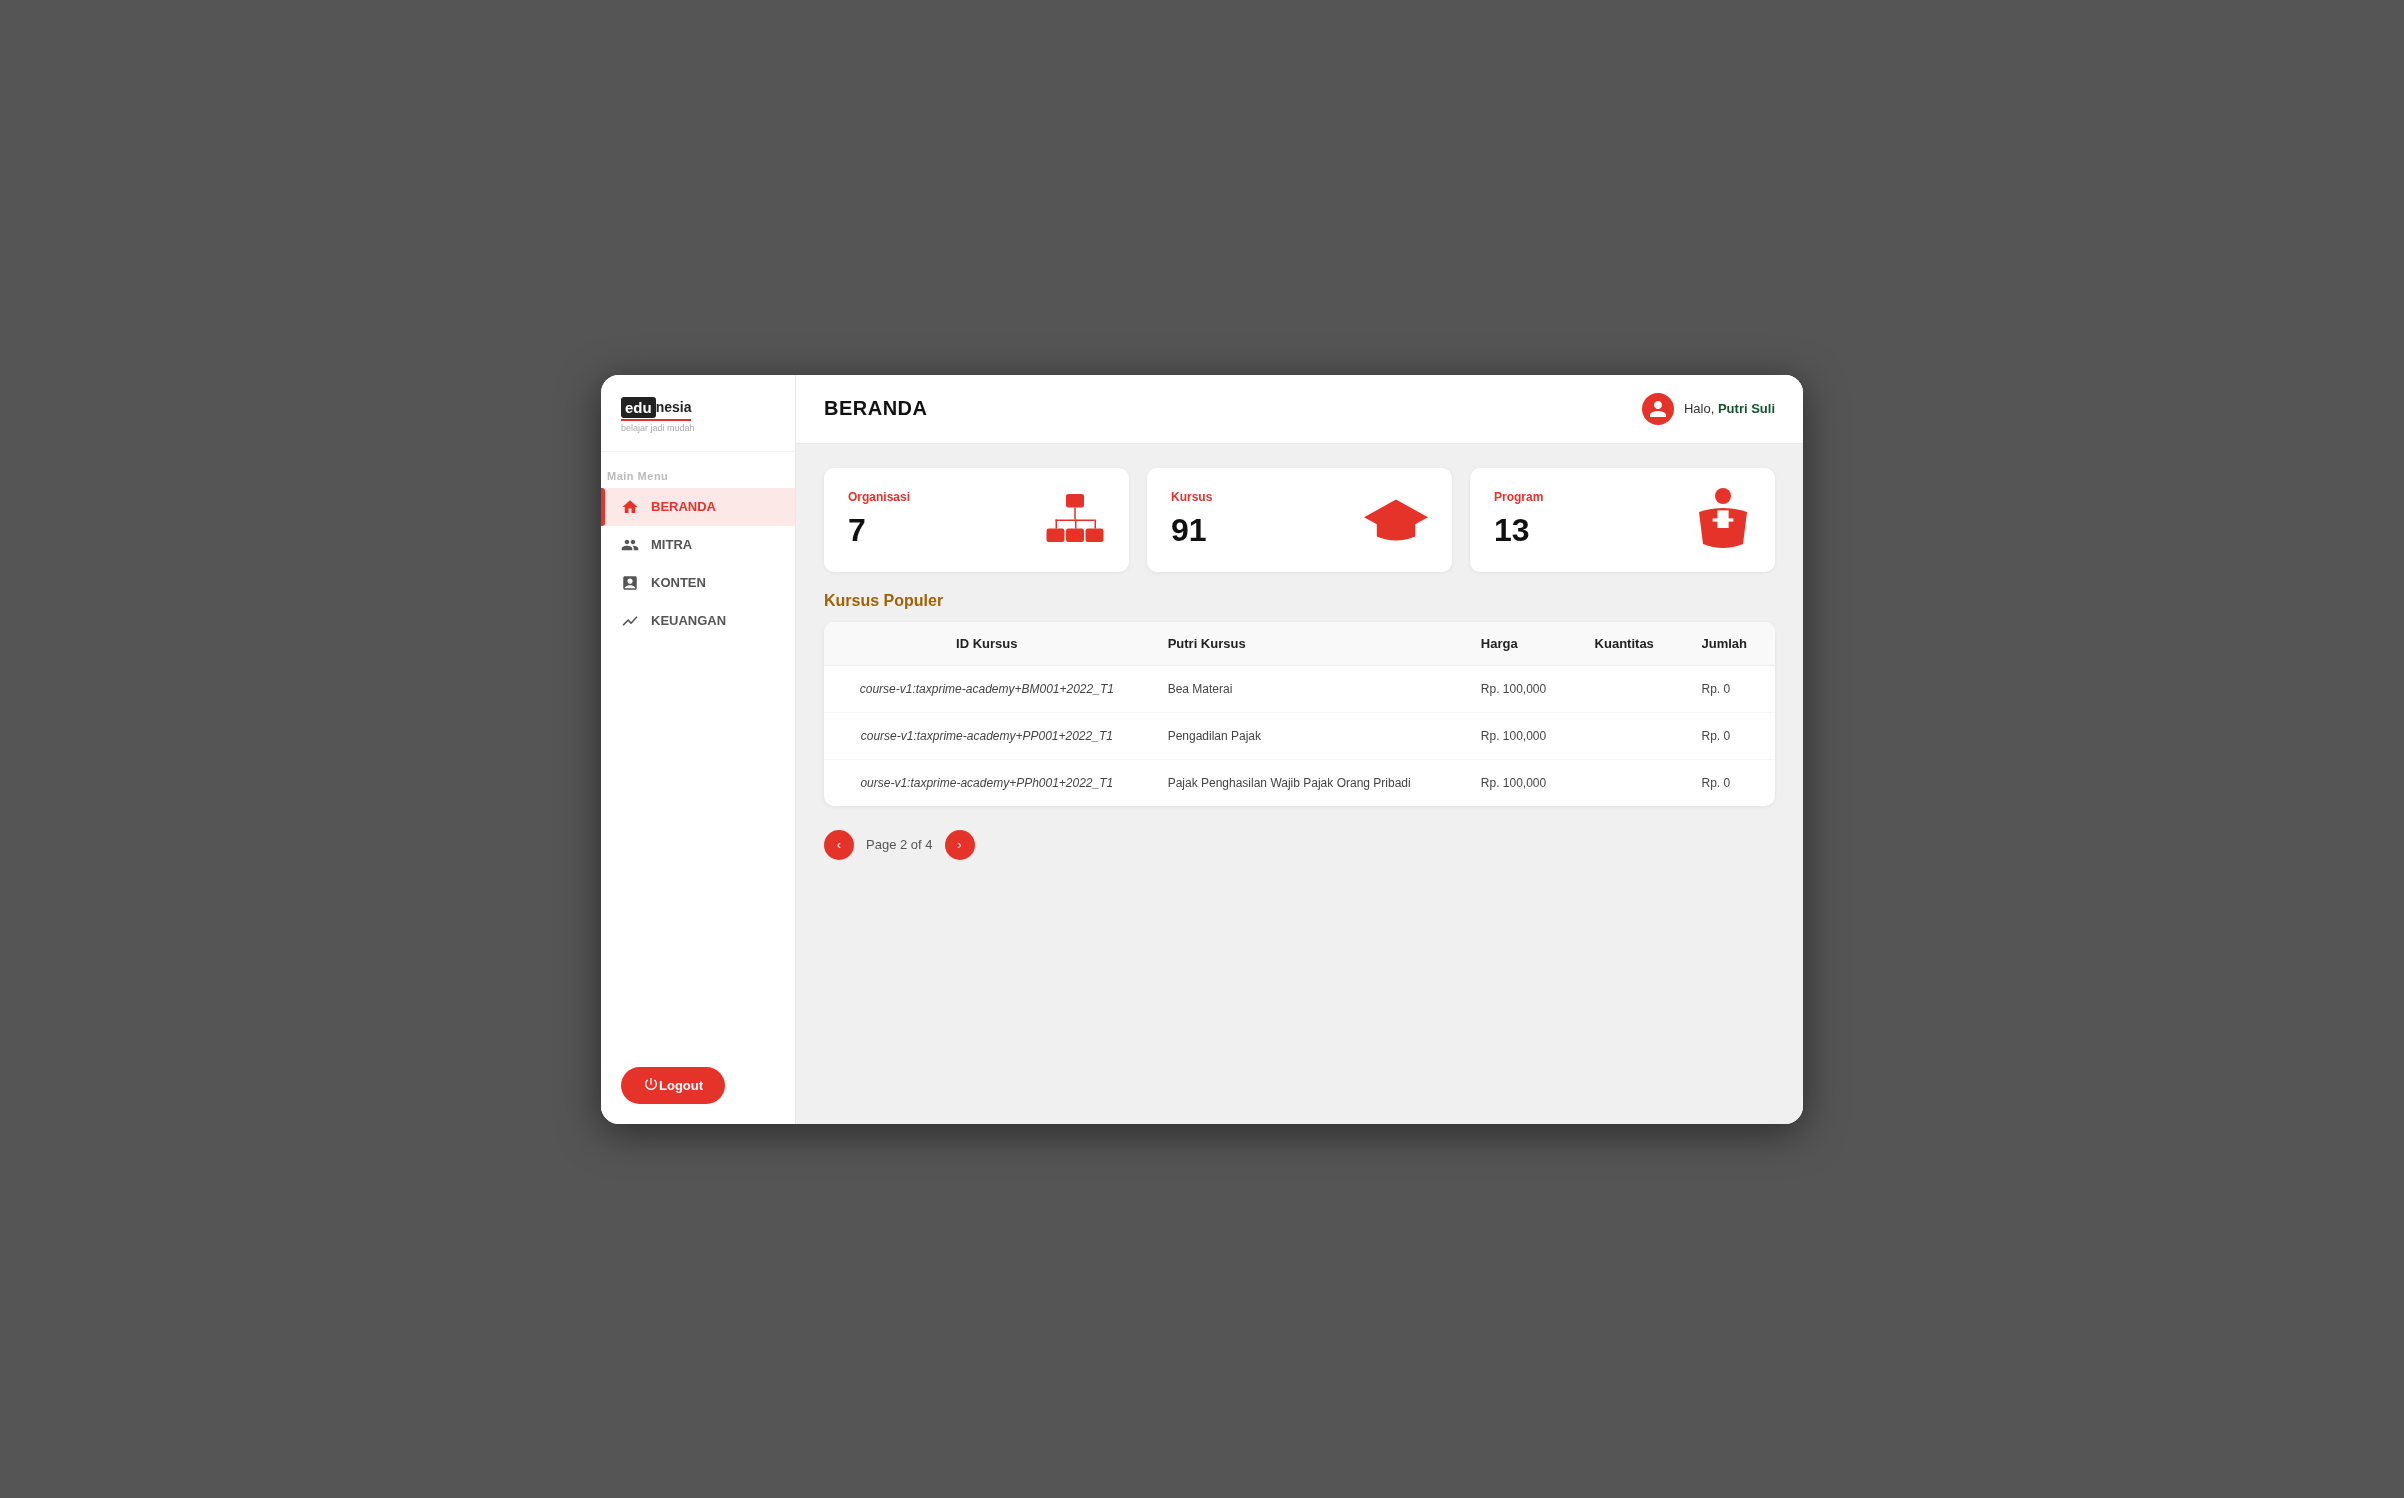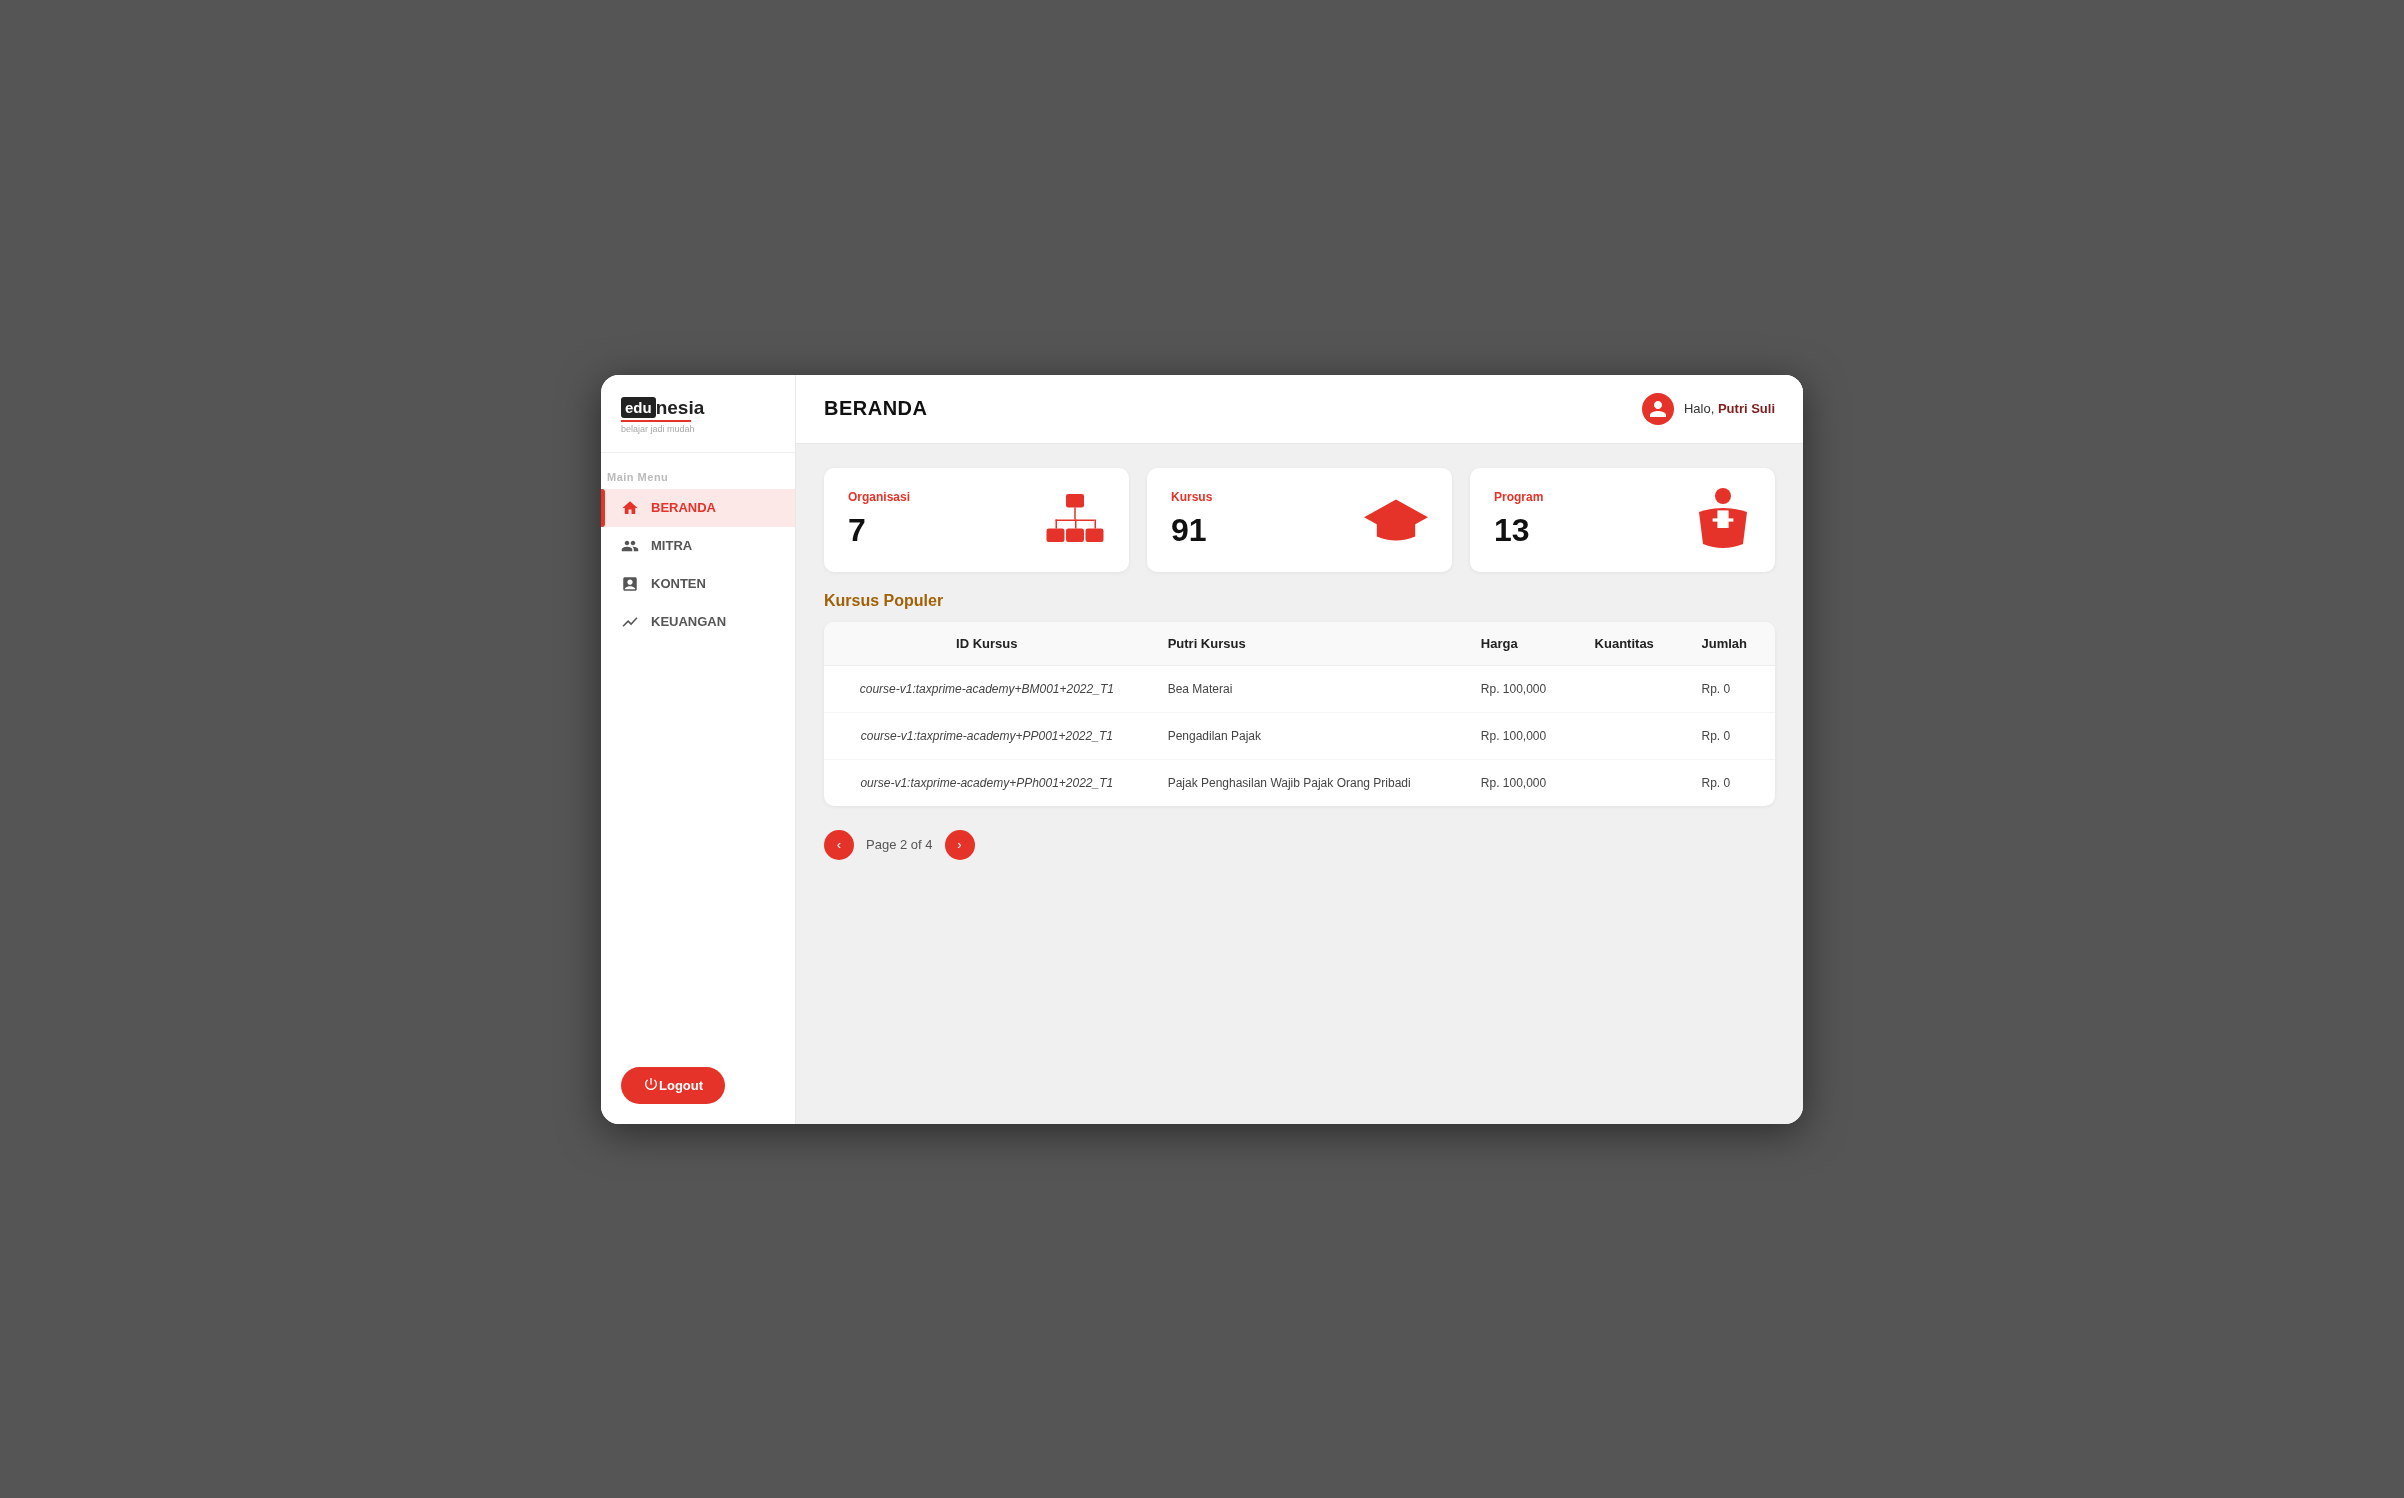--- a/index.html
+++ b/index.html
@@ -45,21 +45,21 @@
       color: #fff;
       font-weight: 800;
       font-size: 15px;
       padding: 2px 4px;
       border-radius: 3px;
       letter-spacing: 0;
     }
     .logo-nesia {
       color: #222;
       font-weight: 800;
-      font-size: 19px;
+      font-size: 14px;
     }
     .logo-tagline {
       font-size: 9px;
       color: #aaa;
       margin-top: 2px;
       display: block;
     }
     .logo-underline {
       height: 2px;
       background: #e63329;
@@ -169,21 +169,21 @@
       width: 20px;
       height: 20px;
       fill: white;
     }
     .user-greeting {
       font-size: 13px;
       color: #333;
     }
     .user-name {
       font-weight: 800;
-      color: #7f1d1d;
+      color: #14532d;
     }
     
     .content-area {
       flex: 1;
       padding: 24px 28px;
       overflow-y: auto;
       display: flex;
       flex-direction: column;
       gap: 20px;
     }

